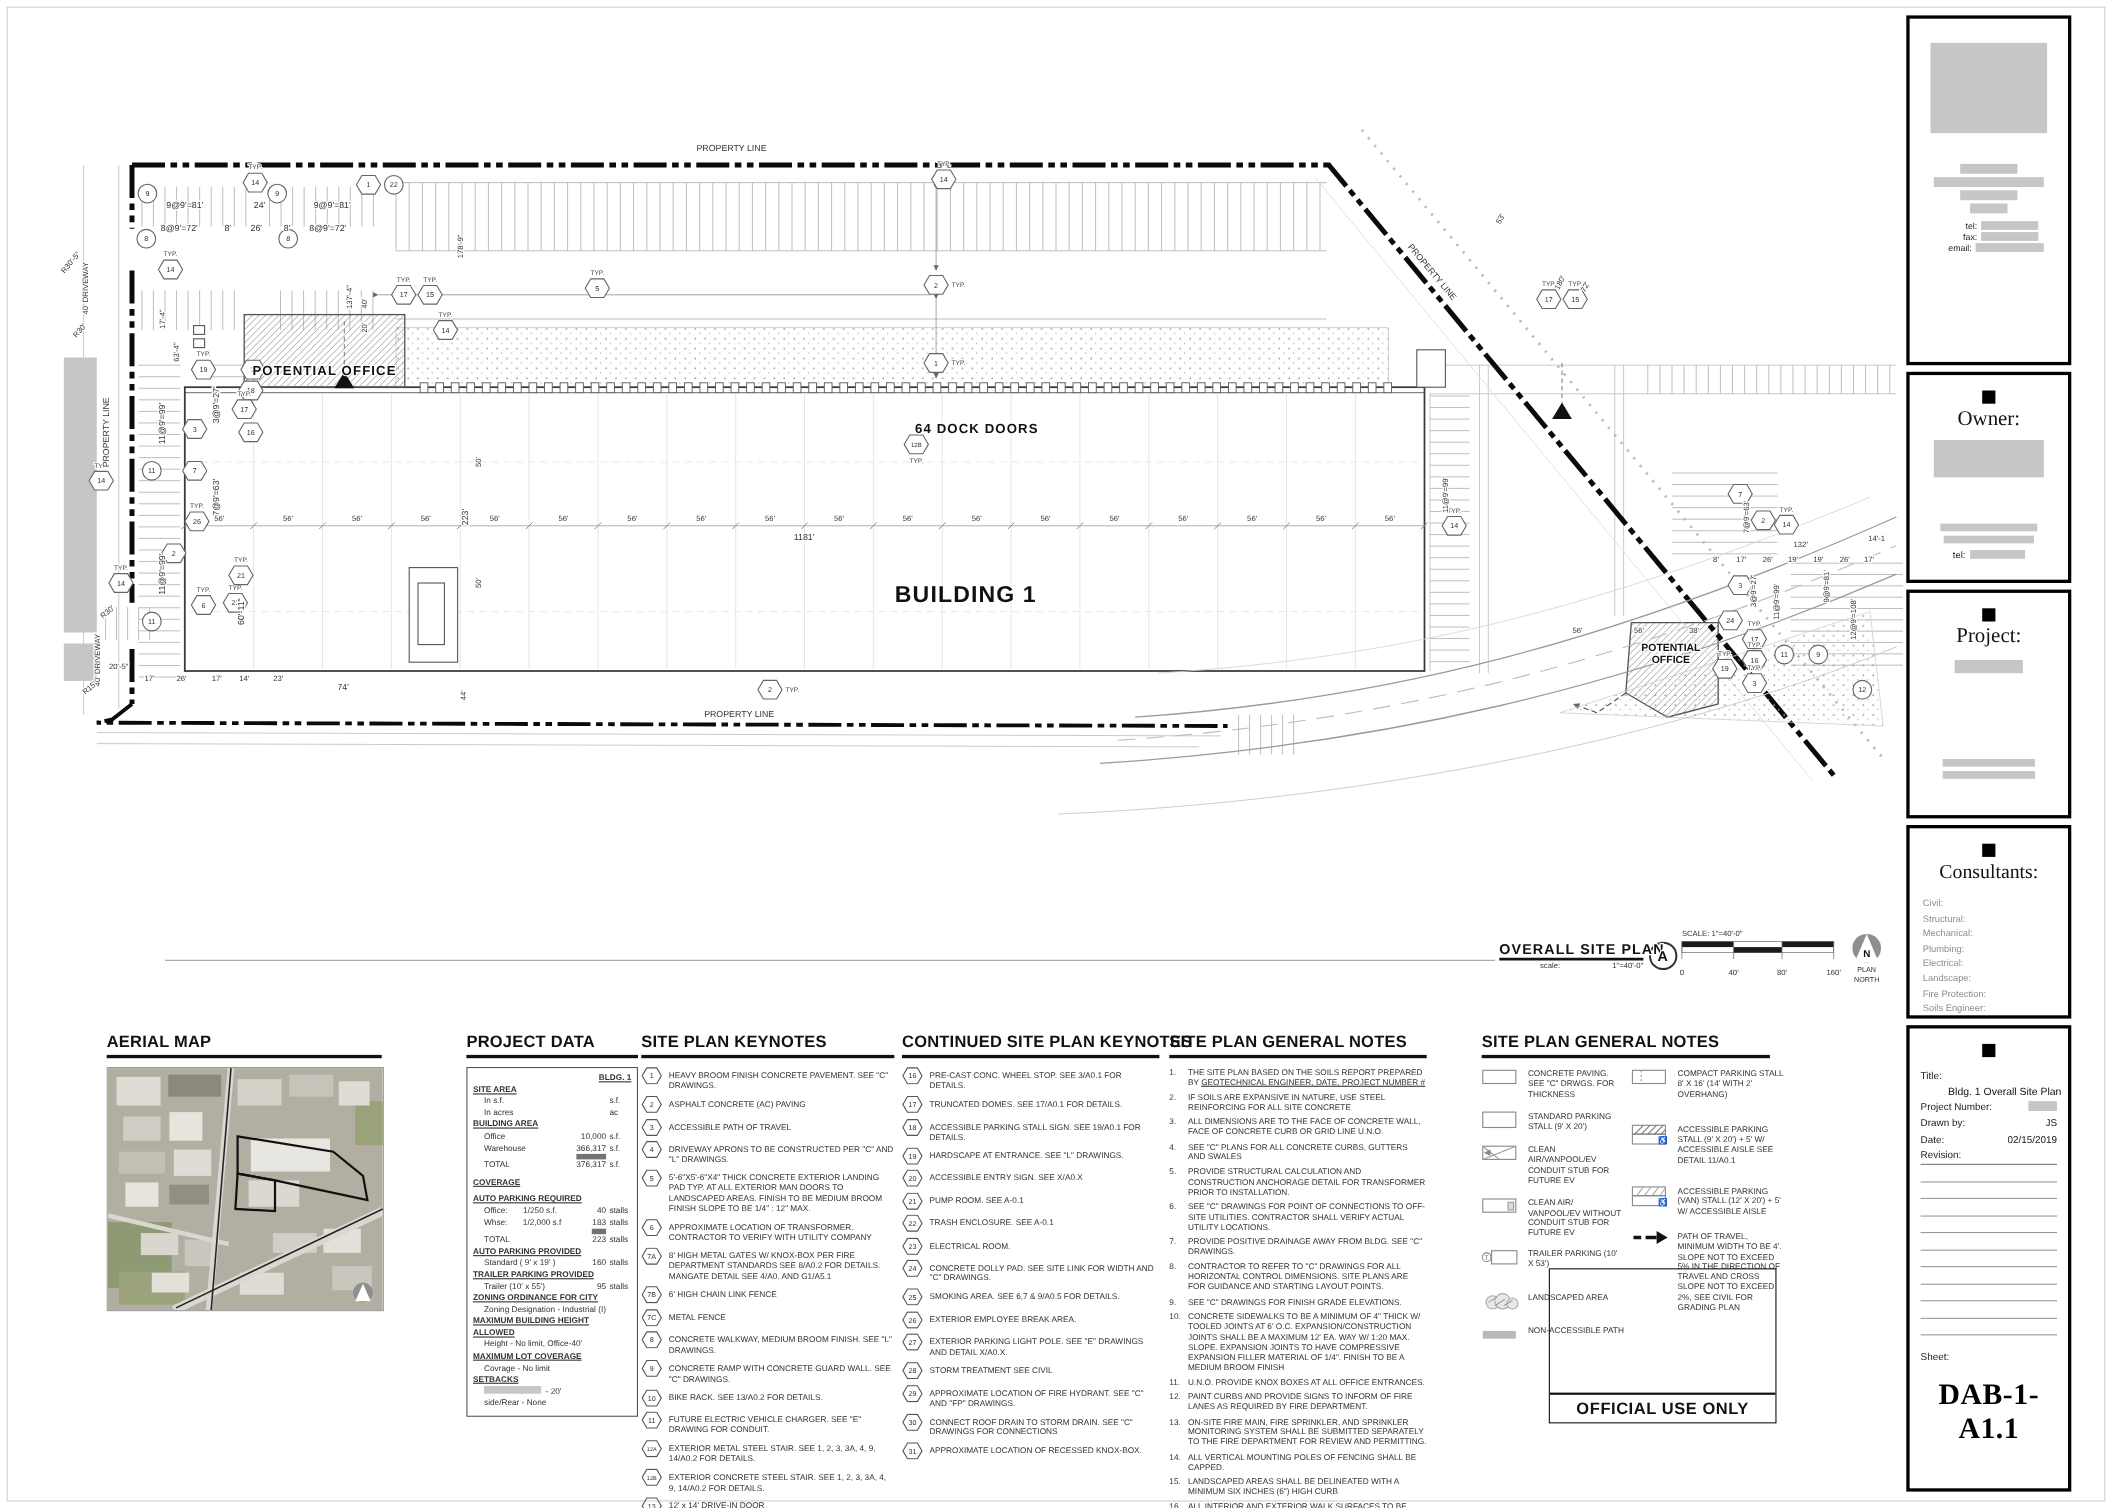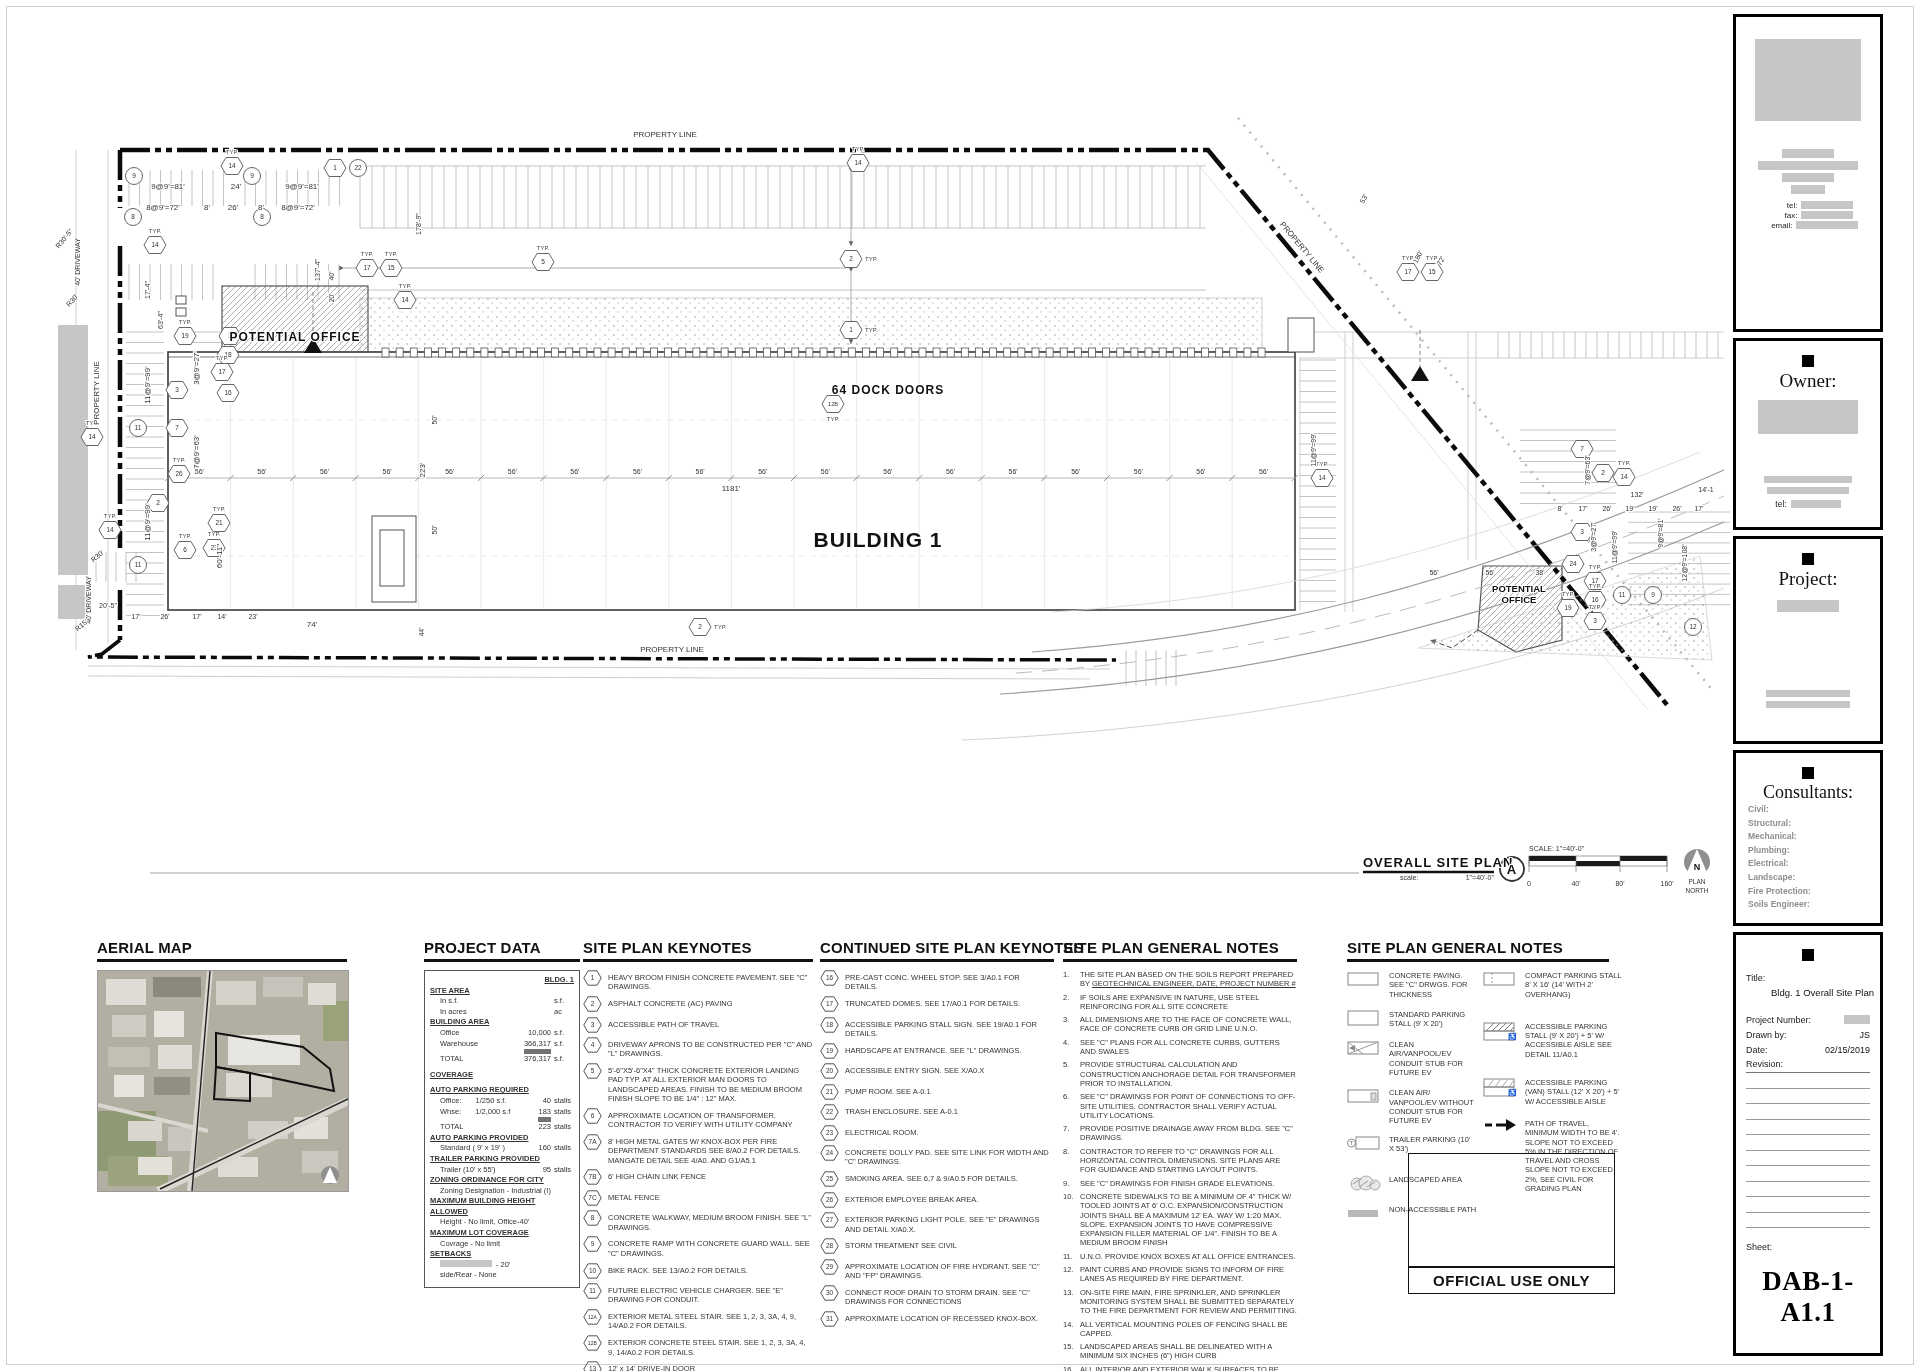--- a/index.html
+++ b/index.html
@@ -79,21 +79,21 @@
   .contact i{display:block;height:8px;}
   .sq{width:12px;height:12px;background:#000;margin:14px auto 3px auto;}
   .tb-h{font-family:"Liberation Serif",serif;font-size:19px;text-align:center;color:#111;}
   .owner-box{width:100px;height:34px;margin:8px auto 0 auto;}
   .bars{display:flex;flex-direction:column;align-items:center;gap:4px;}
   .bars i{display:block;height:7px;}
   .b2 .bars{margin-top:42px;}
   .b2 .telrow{display:flex;justify-content:center;gap:4px;margin-top:5px;align-items:center;}
   .b3 .bigbar{width:62px;height:12px;margin:10px auto 0 auto;}
   .b3 .bars{margin-top:78px;}
-  .cons-list{margin:0 0 0 12px;color:#8e8e8e;font-size:8.5px;line-height:13.6px;font-weight:bold;}
+  .cons-list{margin:12px 0 0 12px;color:#8e8e8e;font-size:8.5px;line-height:13.6px;}
   .b5 .lab{color:#222;}
   .b5 .titlerow{margin:12px 10px 0 10px;font-size:9px;}
   .b5 .titleval{text-align:right;margin:4px 6px 0 10px;font-size:9.5px;color:#111;}
   .b5 .kv{display:flex;justify-content:space-between;margin:0 10px;font-size:9px;height:15px;align-items:center;}
   .b5 .kv .val{color:#111;}
   .b5 .kv .redval{width:26px;height:9px;background:#c6c6c6;}
   .b5 .revhead{margin:2px 10px 0 10px;font-size:9px;border-bottom:1px solid #777;height:13px;}
   .rev-line{margin:0 10px;height:14.5px;border-bottom:1px solid #999;}
   .b5 .sheetlab{margin:14px 10px 0 10px;font-size:9px;}
   .sheetnum{font-family:"Liberation Serif",serif;font-weight:bold;font-size:27px;text-align:center;
@@ -1483,21 +1483,21 @@
           <div>Landscape:</div>
           <div>Fire Protection:</div>
           <div>Soils Engineer:</div>
         </div>
     </div>
 
     <div class="tb-box b5">
       <div class="sq"></div>
       <div class="titlerow lab">Title:</div>
       <div class="titleval">Bldg. 1 Overall Site Plan</div>
-      <div class="kv" style="margin-top:14px;justify-content:space-between;">
+      <div class="kv" style="justify-content:space-between;">
         <span>Project Number:</span>
         <span class="redval"></span>
       </div>
       <div class="kv">
         <span>Drawn by:</span>
         <span class="val">JS</span>
       </div>
       <div class="kv">
         <span>Date:</span>
         <span class="val">02/15/2019</span>

